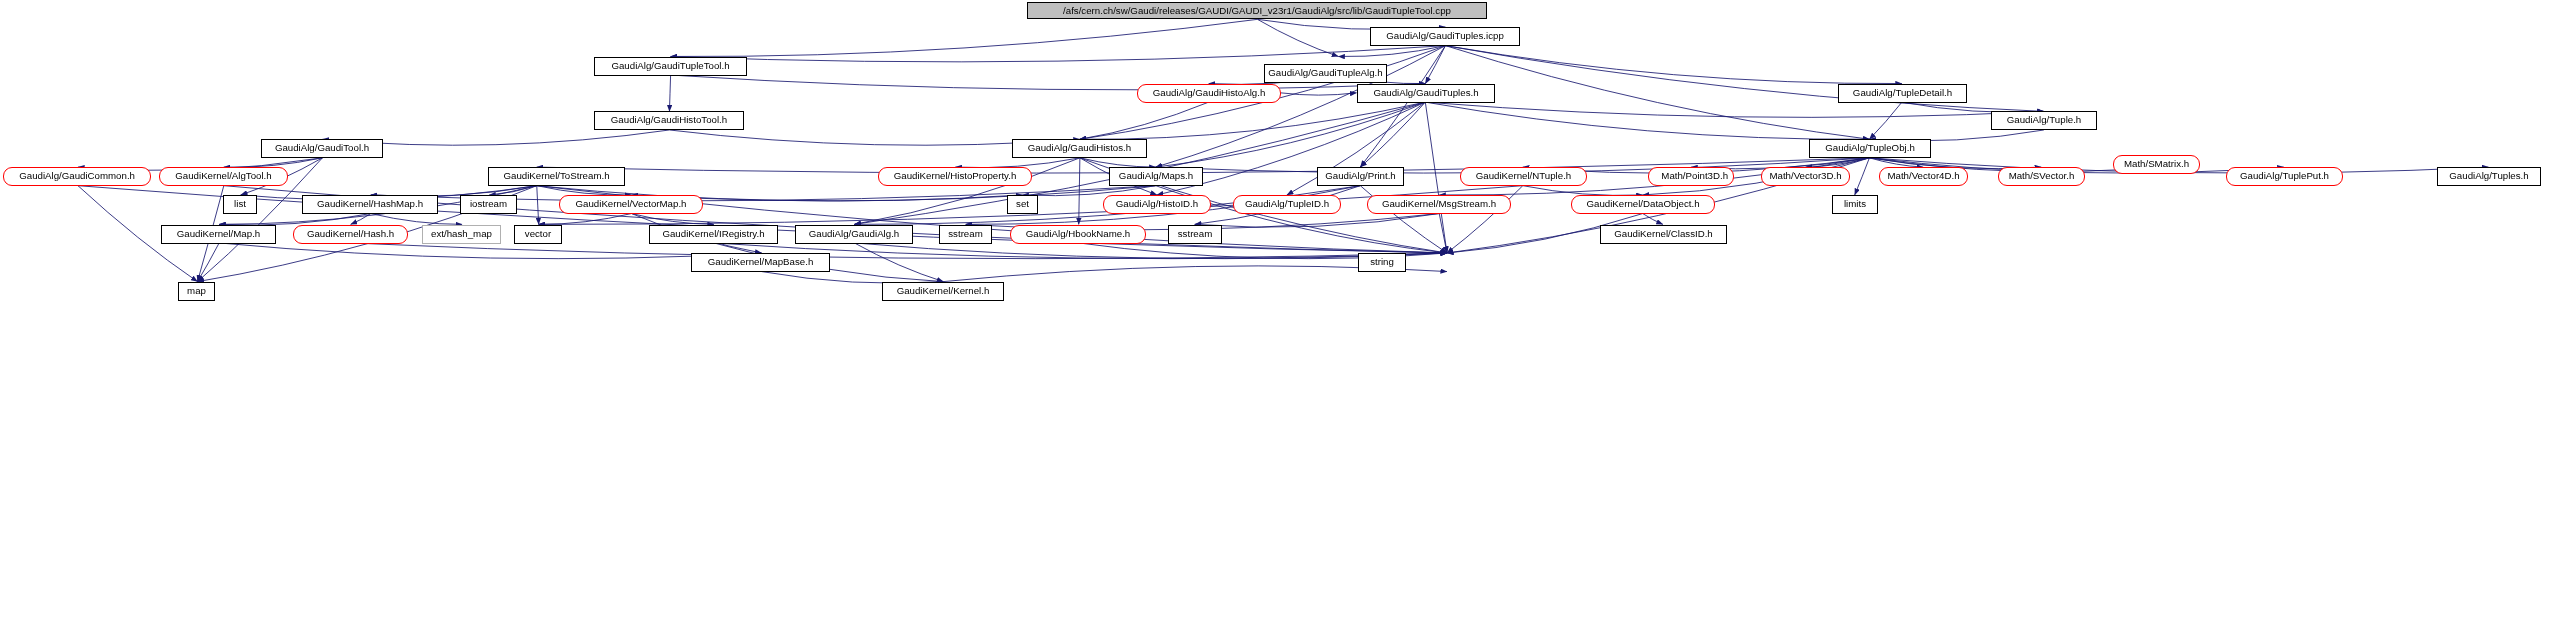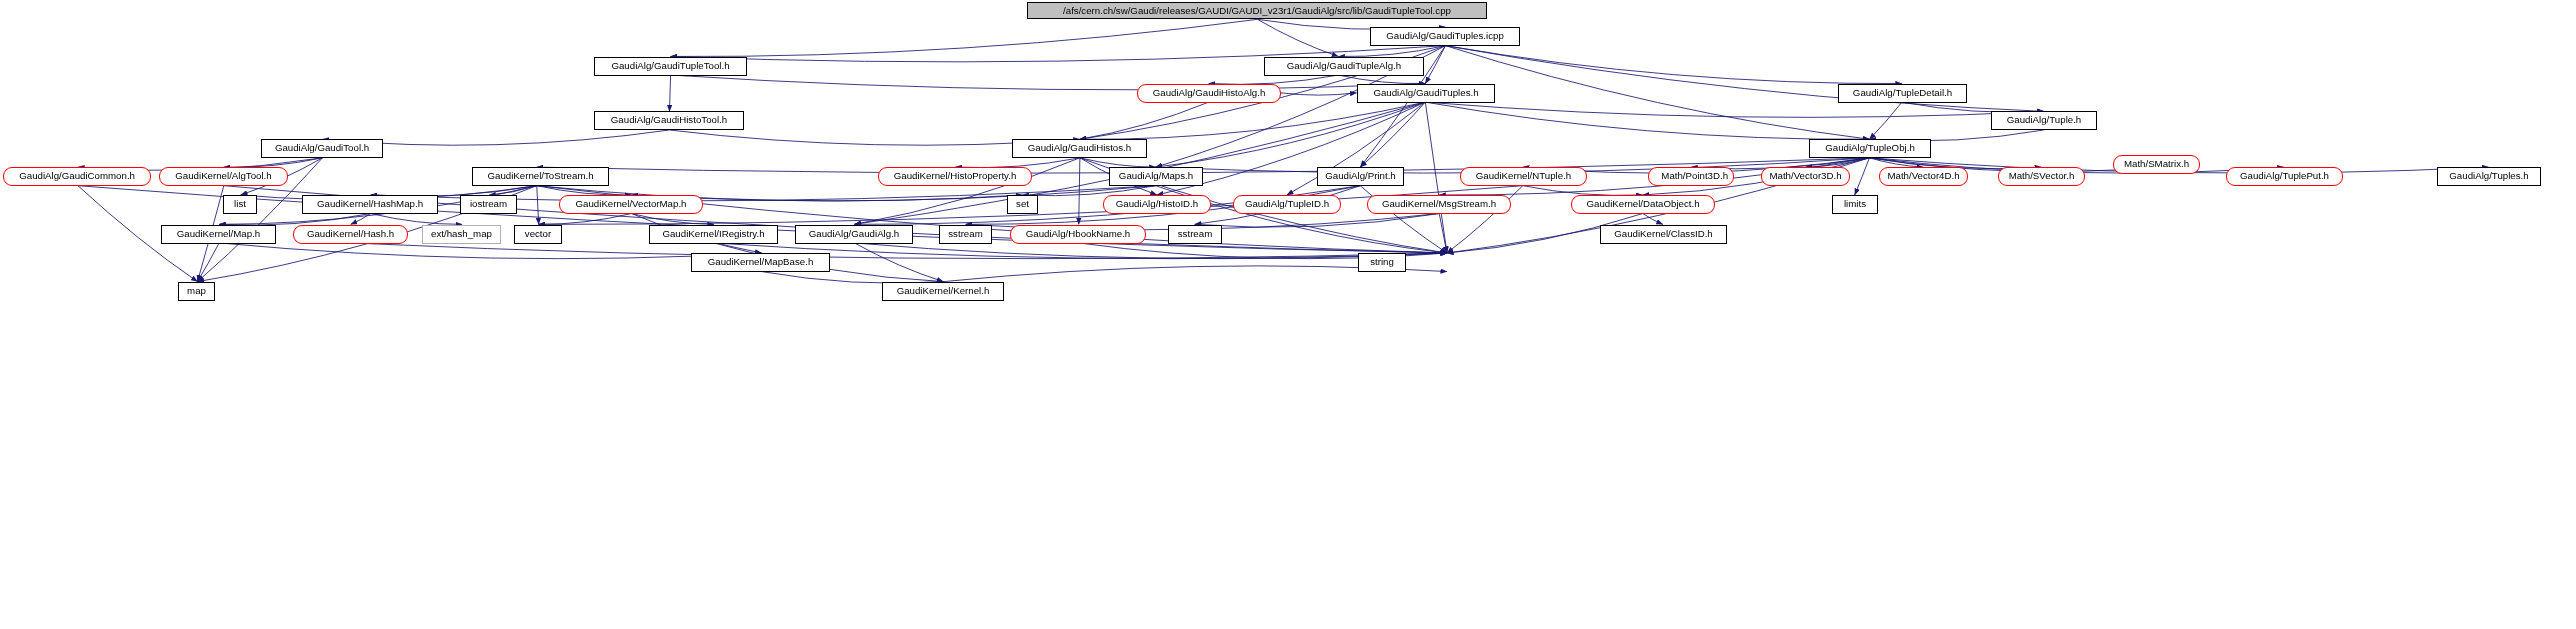--- a/index.html
+++ b/index.html
@@ -125,32 +125,32 @@
         <path d="M 1103 314 Q 1160.5 345.9 1218 364" marker-end="url(#ah)"></path>
         <path d="M 1393 314 Q 1631 346.5 1869 327" marker-end="url(#ah)"></path>
         <path d="M 983 351 Q 1100.5 371.6 1218 364" marker-end="url(#ah)"></path>
         <path d="M 1218 364 Q 1543.5 331.5 1869 351" marker-end="url(#ah)"></path>
       </g>
   </svg>
   <div id="nodes">
       <div class="node title" style="left: 1027px; top: 2.3px; width: 460px;">/afs/cern.ch/sw/Gaudi/releases/GAUDI/GAUDI_v23r1/GaudiAlg/src/lib/GaudiTupleTool.cpp</div>
       <div class="node" style="left: 1370px; top: 27px; width: 150px;">GaudiAlg/GaudiTuples.icpp</div>
       <div class="node" style="left: 594px; top: 57px; width: 153px; text-align: center;">GaudiAlg/GaudiTupleTool.h</div>
-      <div class="node" style="left: 1264px; top: 57px; width: 160px;">GaudiAlg/GaudiTupleAlg.h</div>
+      <div class="node" style="left: 1264px; top: 64px; width: 123px;">GaudiAlg/GaudiTupleAlg.h</div>
       <div class="node red" style="left: 1137px; top: 84px; width: 144px;">GaudiAlg/GaudiHistoAlg.h</div>
       <div class="node" style="left: 1357px; top: 84px; width: 138px;">GaudiAlg/GaudiTuples.h</div>
       <div class="node" style="left: 1838px; top: 84px; width: 129px;">GaudiAlg/TupleDetail.h</div>
       <div class="node" style="left: 1991px; top: 111px; width: 106px;">GaudiAlg/Tuple.h</div>
       <div class="node" style="left: 594px; top: 111px; width: 150px;">GaudiAlg/GaudiHistoTool.h</div>
       <div class="node" style="left: 261px; top: 139px; width: 122px;">GaudiAlg/GaudiTool.h</div>
       <div class="node" style="left: 1012px; top: 139px; width: 135px;">GaudiAlg/GaudiHistos.h</div>
       <div class="node" style="left: 1809px; top: 139px; width: 122px;">GaudiAlg/TupleObj.h</div>
       <div class="node red" style="left: 3.1px; top: 167px; width: 148px;">GaudiAlg/GaudiCommon.h</div>
       <div class="node red" style="left: 159px; top: 167px; width: 129px;">GaudiKernel/AlgTool.h</div>
-      <div class="node" style="left: 472px; top: 167px; width: 137px;">GaudiKernel/ToStream.h</div>
+      <div class="node" style="left: 488px; top: 167px; width: 137px;">GaudiKernel/ToStream.h</div>
       <div class="node red" style="left: 878px; top: 167px; width: 154px;">GaudiKernel/HistoProperty.h</div>
       <div class="node" style="left: 1109px; top: 167px; width: 94px;">GaudiAlg/Maps.h</div>
       <div class="node" style="left: 1317px; top: 167px; width: 87px;">GaudiAlg/Print.h</div>
       <div class="node red" style="left: 1460px; top: 167px; width: 127px;">GaudiKernel/NTuple.h</div>
       <div class="node red" style="left: 1648px; top: 167px; width: 86px; padding-left: 12px;">Math/Point3D.h</div>
       <div class="node red" style="left: 1761px; top: 167px; width: 89px;">Math/Vector3D.h</div>
       <div class="node red" style="left: 1879px; top: 167px; width: 89px;">Math/Vector4D.h</div>
       <div class="node red" style="left: 1998px; top: 167px; width: 87px;">Math/SVector.h</div>
       <div class="node red" style="left: 2113px; top: 155px; width: 87px;">Math/SMatrix.h</div>
       <div class="node red" style="left: 2226px; top: 167px; width: 117px;">GaudiAlg/TuplePut.h</div>

